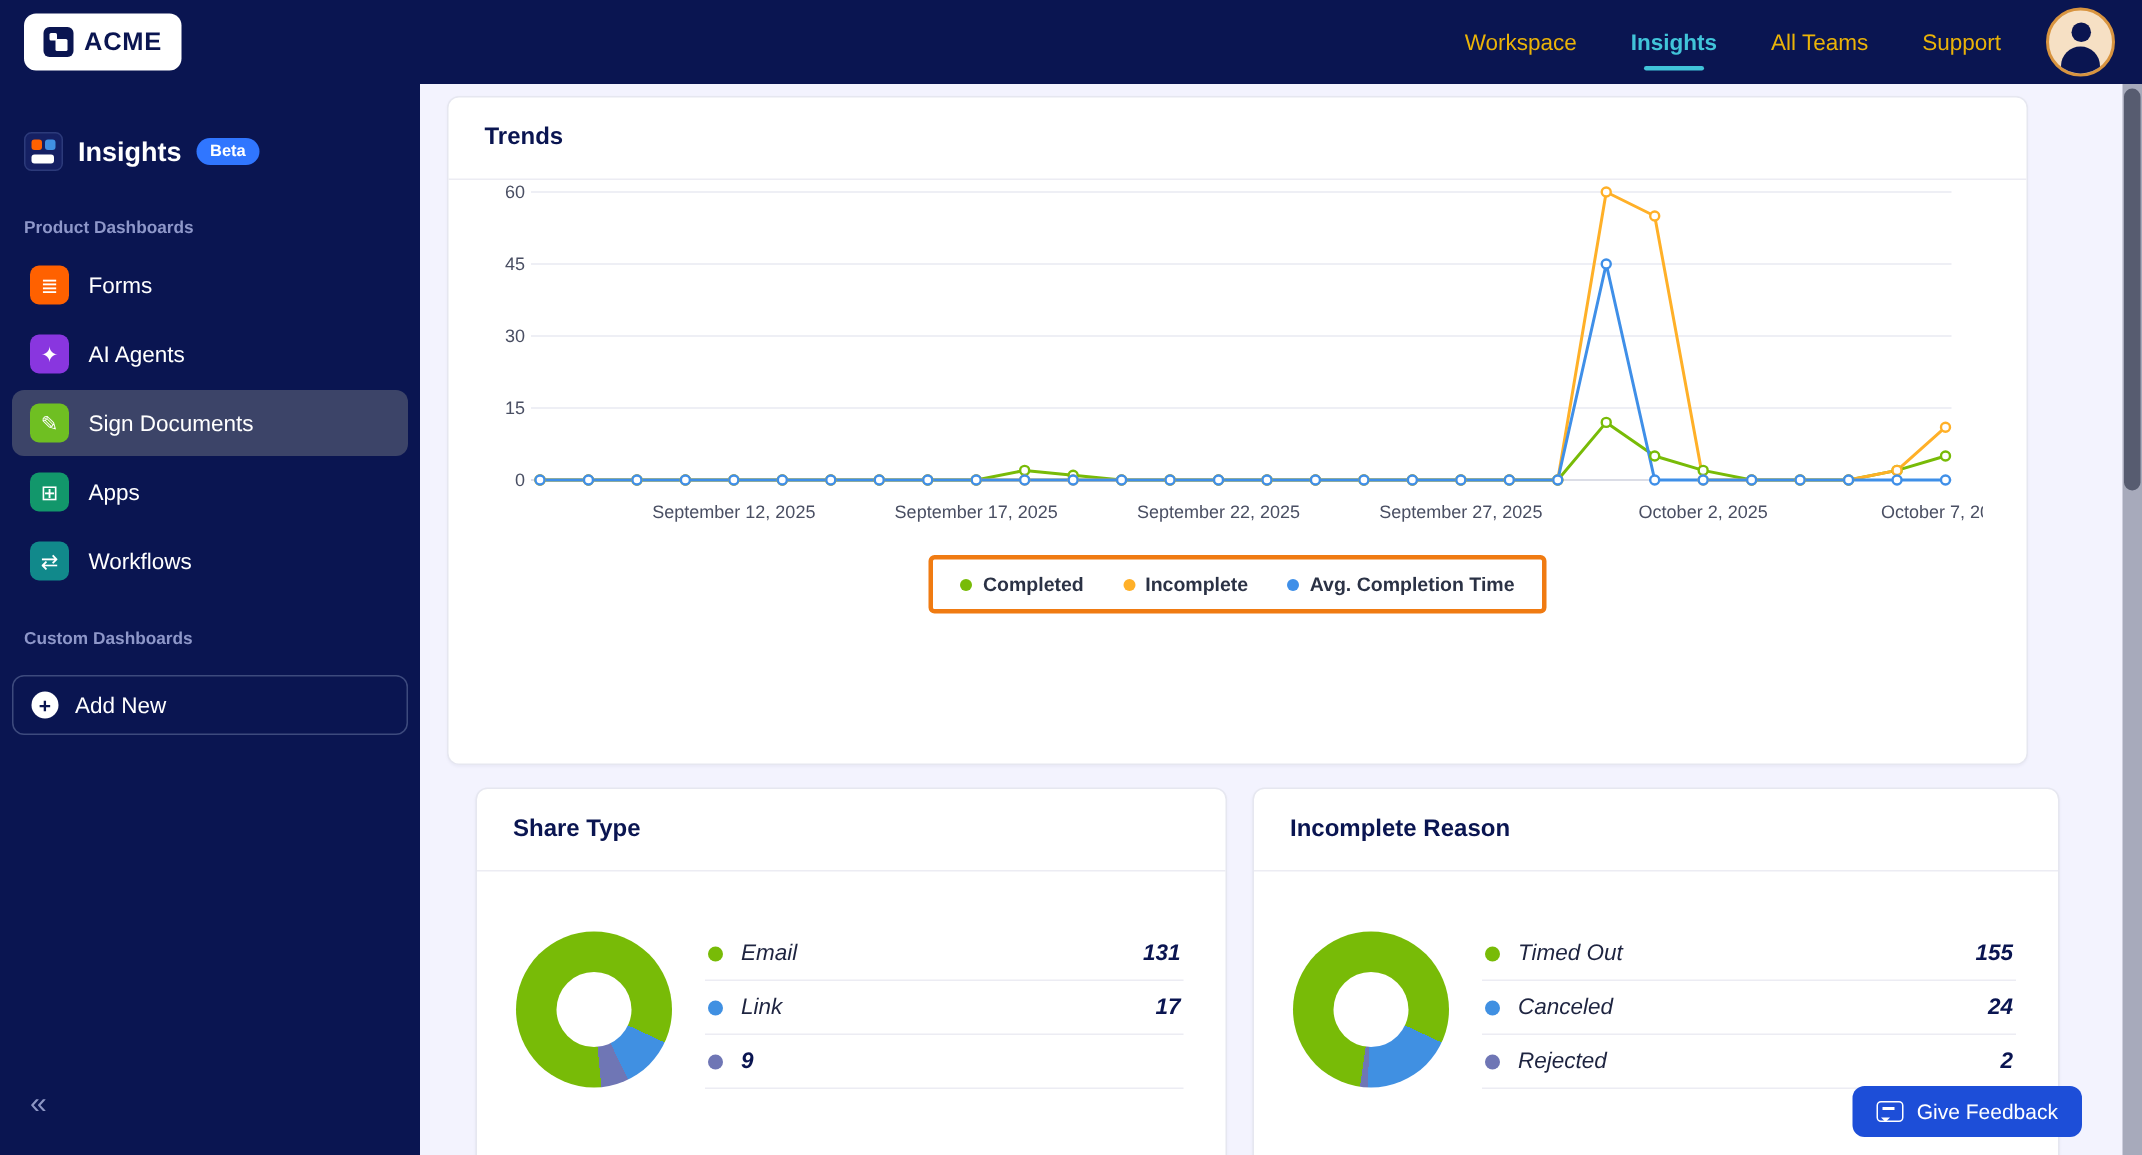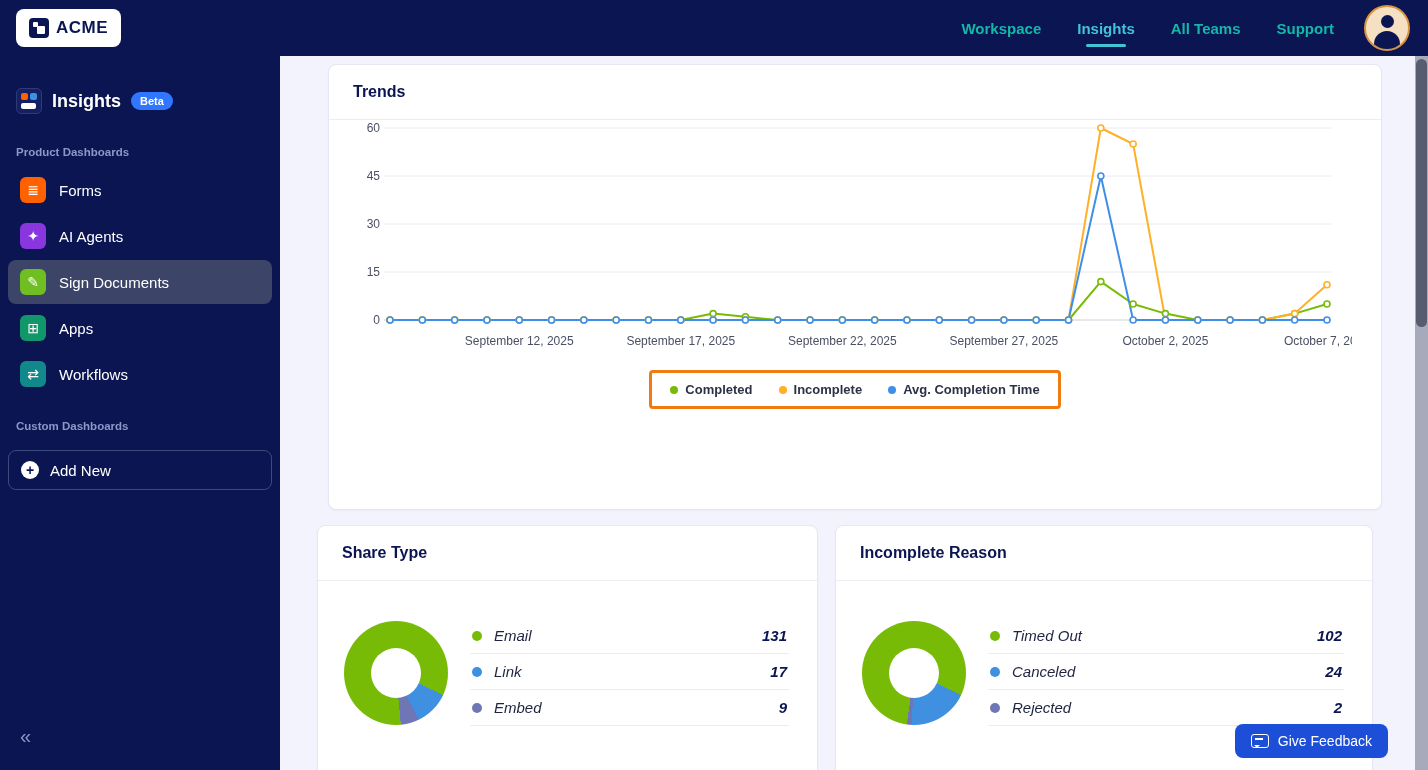--- a/index.html
+++ b/index.html
@@ -8,21 +8,21 @@
   .topbar{position:absolute;left:0;top:0;width:1428px;height:56px;background:#0a1551;
     display:flex;align-items:center;z-index:30;}
   .logo-box{margin-left:16px;height:38px;background:#fff;border-radius:8px;display:flex;
     align-items:center;gap:7px;padding:0 13px;cursor:pointer;}
   .logo-mark{width:20px;height:20px;background:#0a1551;border-radius:4px;position:relative;}
   .logo-mark::before{content:"";position:absolute;left:4px;top:4px;width:5px;height:5px;background:#fff;border-radius:1px;}
   .logo-mark::after{content:"";position:absolute;right:4px;bottom:4px;width:8px;height:8px;background:#fff;border-radius:1px;}
   .logo-text{font-size:17px;font-weight:800;letter-spacing:.5px;color:#0a1551;}
   .top-spacer{flex:1;}
   .topnav{display:flex;align-items:center;gap:36px;height:56px;}
-  .nav-item{color:#14b8a6;font-size:15px;height:56px;display:flex;align-items:center;position:relative;cursor:pointer;font-weight:bold;}
+  .nav-item{color:#eab308;font-size:15px;height:56px;display:flex;align-items:center;position:relative;cursor:pointer;}
   .nav-item.active{color:#41c4d9;font-weight:700;}
   .nav-item.active::after{content:"";position:absolute;left:15%;right:15%;bottom:9px;height:3px;border-radius:2px;background:#41c4d9;}
   .avatar{width:42px;height:42px;border-radius:50%;background:#f6e0c4;border:2px solid #d8943f;
     margin:0 18px 0 30px;position:relative;overflow:hidden;cursor:pointer;}
   .avatar-head{position:absolute;left:50%;top:8px;width:13px;height:13px;margin-left:-6.5px;border-radius:50%;background:#0a1551;}
   .avatar-body{position:absolute;left:50%;top:24px;width:26px;height:20px;margin-left:-13px;border-radius:13px 13px 0 0;background:#0a1551;}
   
   .sidebar{position:absolute;left:0;top:56px;width:280px;bottom:0;background:#0a1551;z-index:20;}
   .sb-head{display:flex;align-items:center;gap:10px;padding:32px 16px 10px 16px;}
   .ins-icon{width:24px;height:24px;border-radius:5px;background:#152063;border:1px solid #2c3a7a;position:relative;}
@@ -43,21 +43,21 @@
     align-items:center;gap:11px;padding-left:12px;cursor:pointer;}
   .plus-icon{width:18px;height:18px;border-radius:50%;background:#fff;color:#0a1551;font-size:14px;
     font-weight:700;display:flex;align-items:center;justify-content:center;line-height:1;}
   .add-label{color:#fff;font-size:15px;}
   .collapse{position:absolute;left:20px;bottom:22px;color:#8d96c4;font-size:20px;cursor:pointer;}
   
   .main{position:absolute;left:280px;top:56px;right:0;bottom:0;overflow:hidden;}
   .card{background:#fff;border:1px solid #e6e7f0;border-radius:8px;box-shadow:0 1px 2px rgba(10,21,81,.04);}
   .card-header{height:54px;display:flex;align-items:center;padding:0 24px;border-bottom:1px solid #ececf3;
     font-size:16px;font-weight:700;color:#0a1551;}
-  .trends-card{margin:8px 0 0 48px;width:1052px;height:444px;}
+  .trends-card{margin:8px 0 0 18px;width:1052px;height:444px;}
   .trends-controls{display:flex;align-items:center;justify-content:space-between;padding:18px 26px 4px 26px;}
   .checkbox-wrap{display:flex;align-items:center;gap:9px;cursor:pointer;}
   .checkbox{width:17px;height:17px;border:1.5px solid #aab0c9;border-radius:4px;background:#fff;}
   .checkbox-label{font-size:15px;color:#0a1551;}
   .select{display:flex;align-items:center;gap:9px;border:1px solid #d7d9e8;border-radius:8px;
     padding:7px 13px;font-size:14px;color:#0a1551;cursor:pointer;background:#fff;}
   .chev{width:7px;height:7px;border-right:1.7px solid #5a6070;border-bottom:1.7px solid #5a6070;
     transform:rotate(45deg);margin-top:-3px;}
   .chart-area{position:relative;height:248px;padding-left:13px;}
   .chart-area svg{display:block;}
@@ -304,35 +304,34 @@
               <span class="pie-label">Email</span>
               <span class="pie-value">131</span>
             </div>
             <div class="pie-row">
               <span class="pie-dot" style="background: rgb(64, 144, 226);"></span>
               <span class="pie-label">Link</span>
               <span class="pie-value">17</span>
             </div>
             <div class="pie-row">
               <span class="pie-dot" style="background: rgb(111, 118, 181);"></span>
-              <span class="pie-label">Embed</span>
               <span class="pie-value">9</span>
             </div>
           </div>
       </div>
     </div>
     <div class="card pie-card-reason">
       <div class="card-header">Incomplete Reason</div>
       <div class="pie-body">
         <div class="donut" id="reason-donut" style="background: conic-gradient(from -171.875deg, rgb(120, 187, 7) 0deg, rgb(120, 187, 7) 286.875deg, rgb(64, 144, 226) 286.875deg, rgb(64, 144, 226) 354.375deg, rgb(111, 118, 181) 354.375deg, rgb(111, 118, 181) 360deg);"></div>
         <div class="pie-rows" id="reason-rows">
             <div class="pie-row">
               <span class="pie-dot" style="background: rgb(120, 187, 7);"></span>
               <span class="pie-label">Timed Out</span>
-              <span class="pie-value">102</span>
+              <span class="pie-value">155</span>
             </div>
             <div class="pie-row">
               <span class="pie-dot" style="background: rgb(64, 144, 226);"></span>
               <span class="pie-label">Canceled</span>
               <span class="pie-value">24</span>
             </div>
             <div class="pie-row">
               <span class="pie-dot" style="background: rgb(111, 118, 181);"></span>
               <span class="pie-label">Rejected</span>
               <span class="pie-value">2</span>

